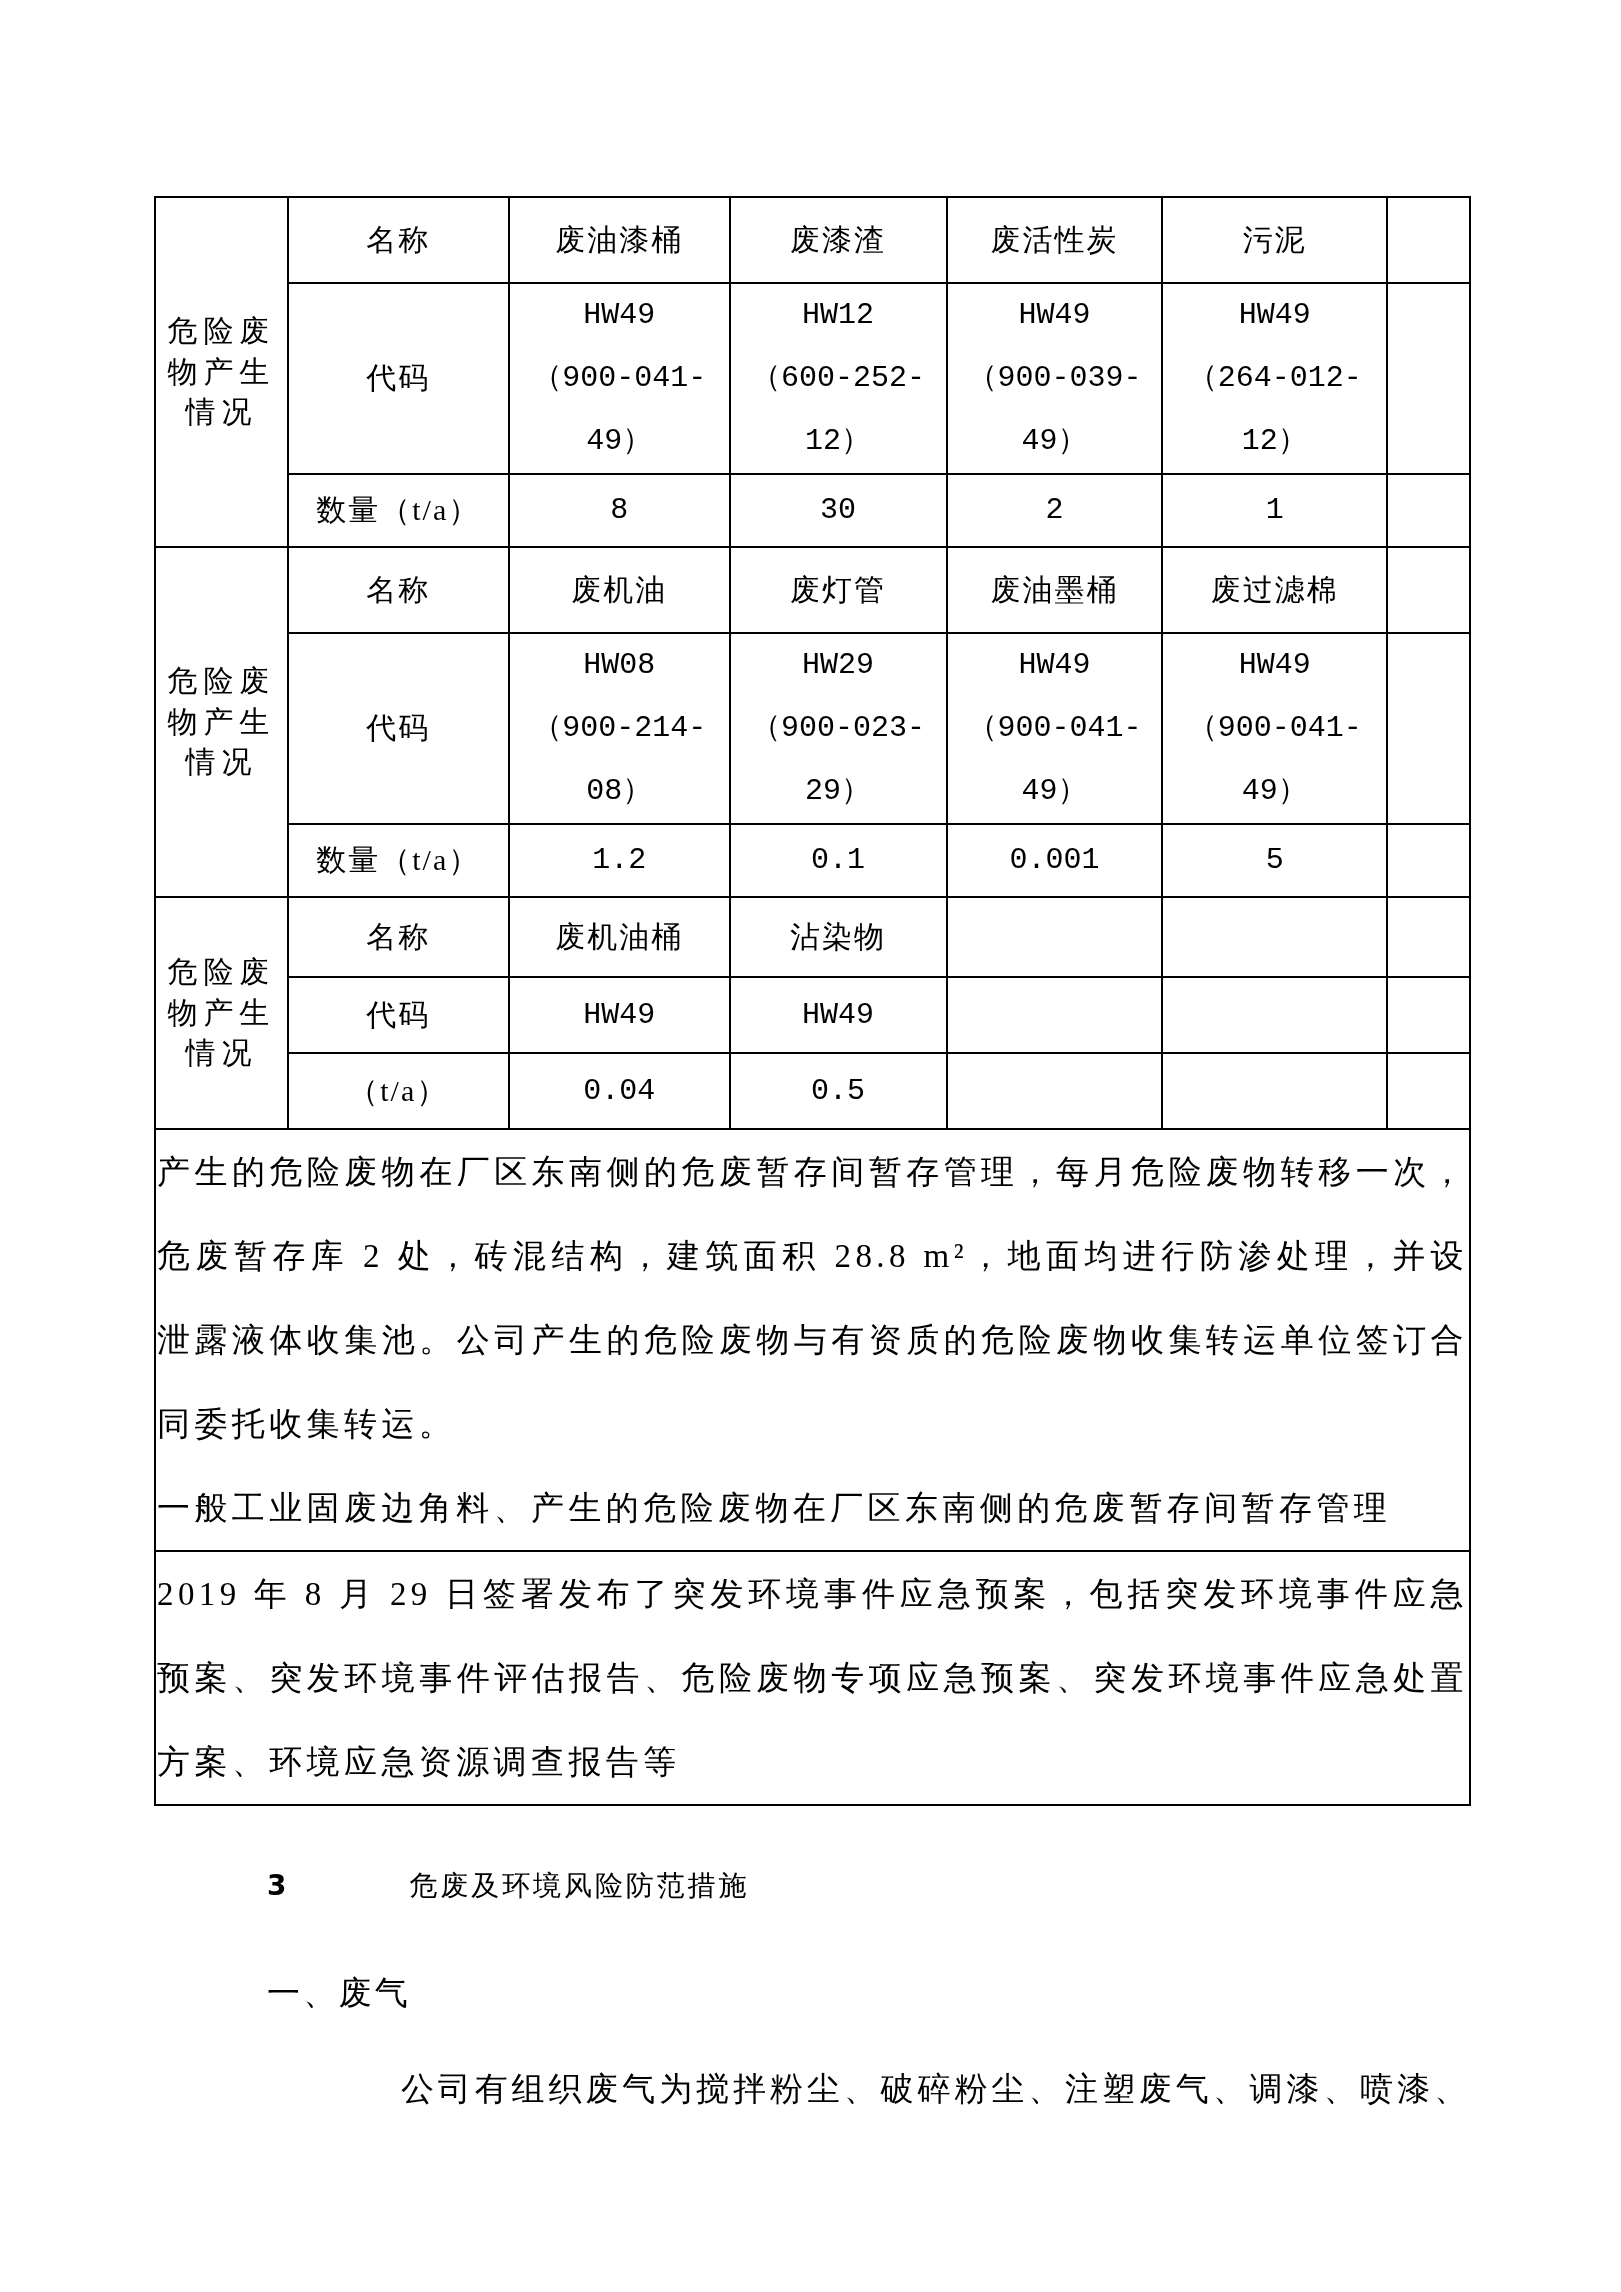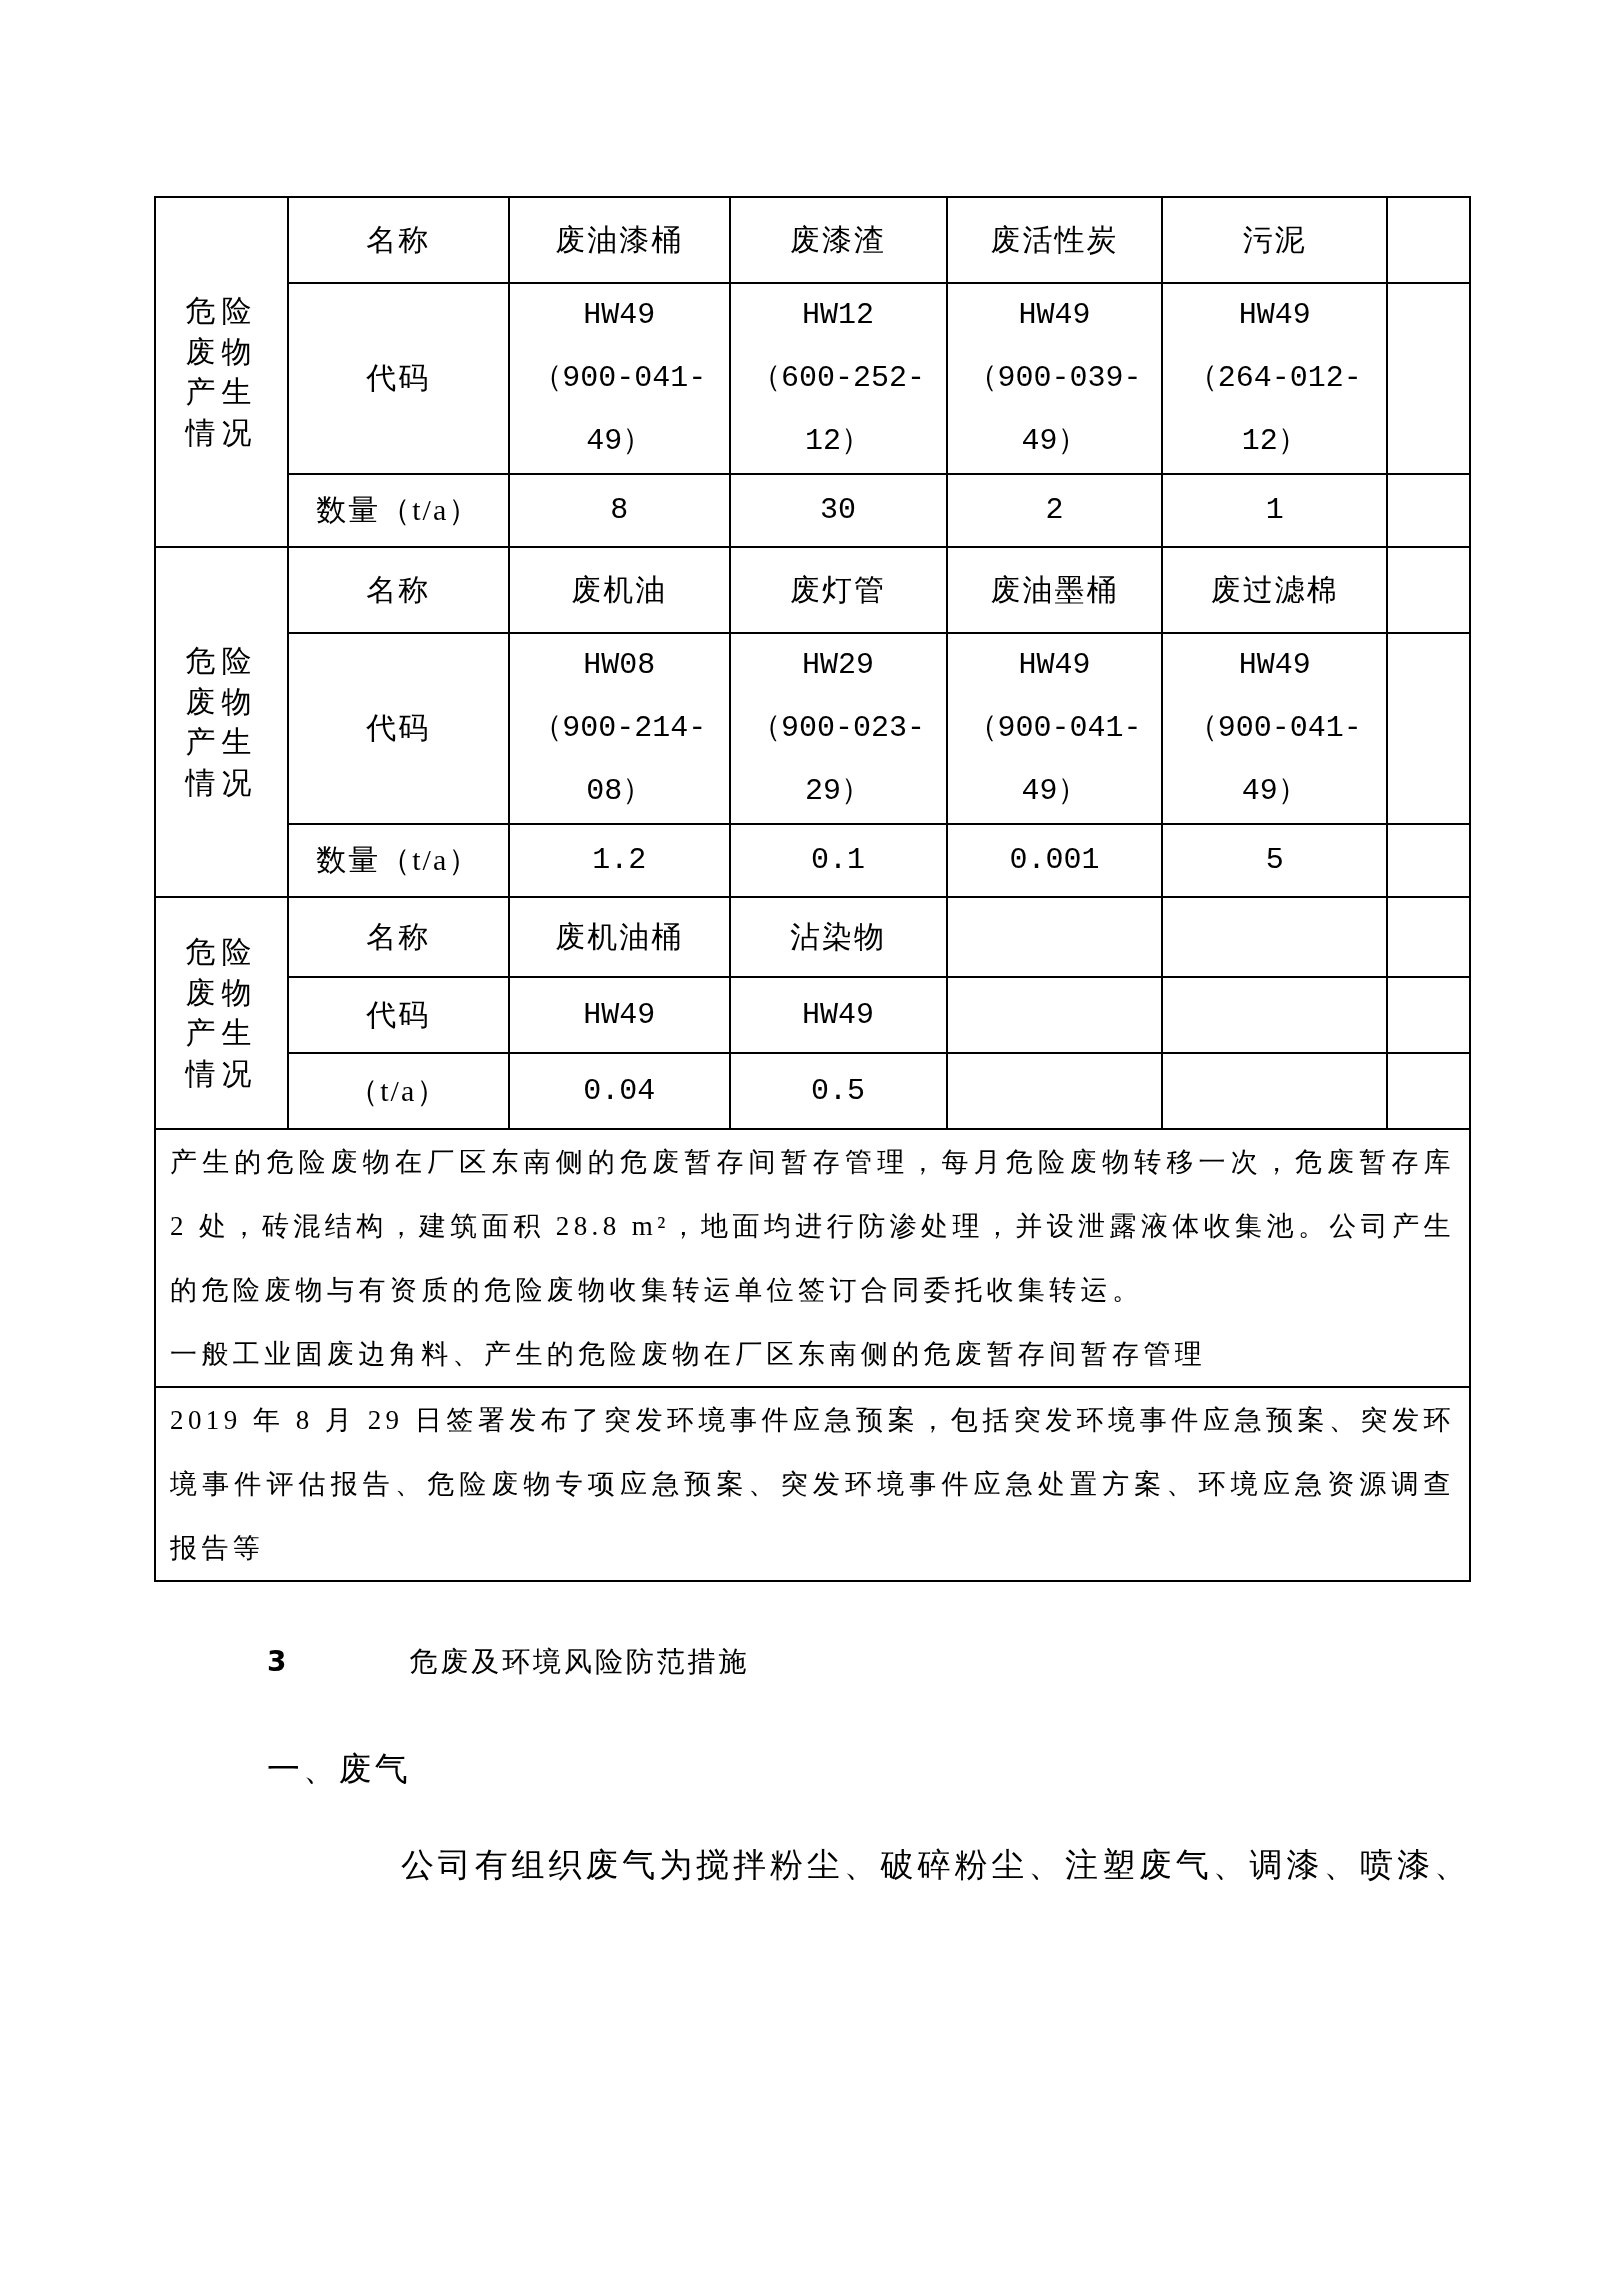--- a/index.html
+++ b/index.html
@@ -18,21 +18,21 @@
   table.doc-table {
     width: 1317px;
     border-collapse: collapse;
     table-layout: fixed;
     border: 2.9px solid #000;
   }
   table.doc-table td {
     border: 2px solid #000;
     text-align: center;
     vertical-align: middle;
-    padding: 0 14px;
+    padding: 0 1px;
     font-size: 30px;
     line-height: 1.35;
   }
   tbody.block { border-top: 2.9px solid #000; }
   td.lbl {
     border-right: 2.9px solid #000;
     padding: 0 15.7px;
     font-size: 30px;
     line-height: 74px;
     text-align: justify;
@@ -52,22 +52,22 @@
   tbody.b3  tr.r-name > td { height: 78px; }
   tbody.b3  tr.r-code > td { height: 74px; }
   tbody.b3  tr.r-qty  > td { height: 74px; }
 
   td.note-cell {
     text-align: justify;
     padding: 23.5px 21.6px 25.5px 21.6px;
   }
   td.note-cell p {
     margin: 0;
-    font-size: 27px;
-    line-height: 64px;
+    font-size: 33px;
+    line-height: 84px;
     letter-spacing: 4.4px;
     text-align: justify;
   }
 
   .section-heading {
     margin: 57px 0 0 113px;
     font-size: 28px;
     line-height: 45px;
   }
   .sec-num {

